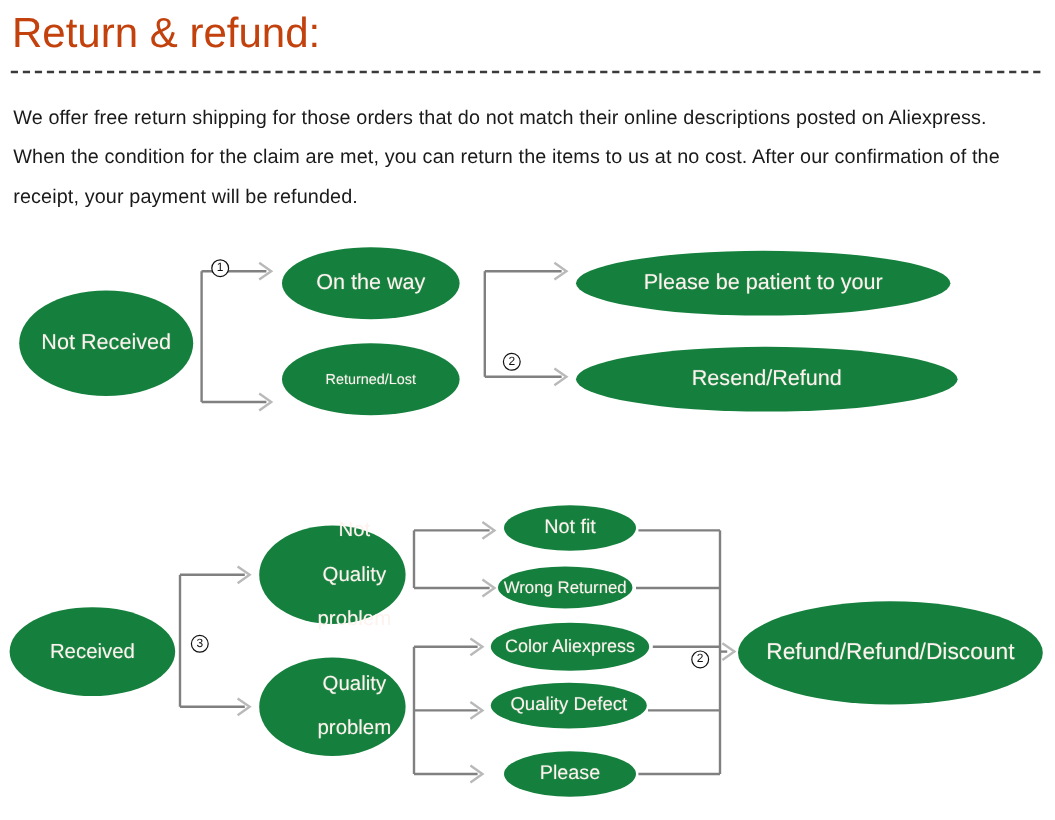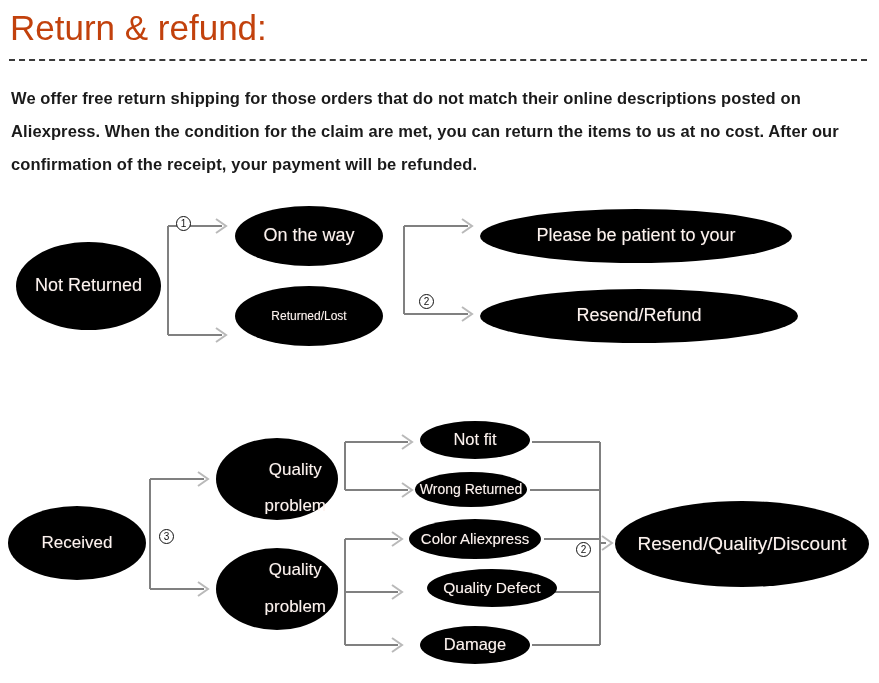--- a/index.html
+++ b/index.html
@@ -42,40 +42,39 @@
   }
   #intro-paragraph {
     position: absolute;
     left: 11px;
     top: 82px;
     width: 856px;
     font-size: 16.5px;
     line-height: 33px;
     color: #1a1a1a;
     letter-spacing: 0.1px;
-    font-weight: bold;
   }
 
   
   .flow-svg {
     position: absolute;
     left: 0;
     pointer-events: none;
   }
   #flow-one-svg { top: 190px; }
   #flow-two-svg { top: 400px; }
 
   .node {
     position: absolute;
     display: flex;
     align-items: center;
     justify-content: center;
     text-align: center;
     border-radius: 50%;
-    background: #000000;
+    background: #15803d;
     color: #fdf2ee;
     font-family: "Liberation Sans", sans-serif;
     font-weight: 400;
     box-sizing: border-box;
     overflow: visible;
     line-height: 1.08;
     text-shadow: 0 0 1px rgba(255,255,255,0.35);
   }
   .node span { display: block; width: 130%; }
 
@@ -86,21 +85,21 @@
   #node-please-wait    { left: 480px; top: 209px; width: 312px; height: 54px;  font-size: 18px; }
   #node-resend-refund  { left: 480px; top: 289px; width: 318px; height: 54px;  font-size: 18px; }
 
   
   #node-received       { left: 8px;   top: 506px; width: 138px; height: 74px;  font-size: 17px; justify-content: center; }
   #node-not-quality    { left: 216px; top: 438px; width: 122px; height: 82px;  font-size: 17px; }
   #node-quality        { left: 216px; top: 548px; width: 122px; height: 82px;  font-size: 17px; }
   #node-not-fit        { left: 420px; top: 421px; width: 110px; height: 38px;  font-size: 16.5px; }
   #node-wrong-delivery { left: 415px; top: 472px; width: 112px; height: 35px;  font-size: 14px; }
   #node-color-diff     { left: 409px; top: 519px; width: 132px; height: 40px;  font-size: 15px; }
-  #node-quality-defect { left: 427px; top: 569px; width: 130px; height: 38px;  font-size: 15.5px; text-align: center; }
+  #node-quality-defect { left: 409px; top: 569px; width: 130px; height: 38px;  font-size: 15.5px; text-align: center; }
   #node-damage         { left: 420px; top: 626px; width: 110px; height: 38px;  font-size: 16.5px; }
   #node-resend-discount{ left: 615px; top: 501px; width: 254px; height: 86px;  font-size: 19px; }
 
   
   .step-marker {
     position: absolute;
     width: 15px;
     height: 15px;
     border: 1.4px solid #111;
     border-radius: 50%;
@@ -142,21 +141,21 @@
   </g>
   <g fill="none" stroke="#b9b9b9" stroke-width="2">
     <path d="M216 29 L226 36 L216 43"></path>
     <path d="M216 138 L226 145 L216 152"></path>
     <path d="M462 29 L472 36 L462 43"></path>
     <path d="M462 117 L472 124 L462 131"></path>
   </g>
 </svg>
 
 <div class="node" id="node-not-received">
-  <span>Not Returned</span>
+  <span>Not Received</span>
 </div>
 <div class="node" id="node-on-the-way">
   <span>On the way</span>
 </div>
 <div class="node" id="node-returned-lost">
   <span>Returned/Lost</span>
 </div>
 <div class="node" id="node-please-wait">
   <span>Please be patient to your</span>
 </div>
@@ -200,38 +199,38 @@
     <path d="M392 185 L402 192 L392 199"></path>
     <path d="M392 238 L402 245 L392 252"></path>
     <path d="M602 136 L612 143 L602 150"></path>
   </g>
 </svg>
 
 <div class="node" id="node-received">
   <span>Received</span>
 </div>
 <div class="node" id="node-not-quality">
-  <span><br><span>Quality</span><br><span>problem</span></span>
+  <span><span>Not</span><br><span>Quality</span><br><span>problem</span></span>
 </div>
 <div class="node" id="node-quality">
   <span><span>Quality</span><br><span>problem</span></span>
 </div>
 <div class="node" id="node-not-fit">
   <span>Not fit</span>
 </div>
 <div class="node" id="node-wrong-delivery">
   <span>Wrong Returned</span>
 </div>
 <div class="node" id="node-color-diff">
   <span>Color Aliexpress</span>
 </div>
 <div class="node" id="node-quality-defect">
   <span>Quality Defect</span>
 </div>
 <div class="node" id="node-damage">
-  <span>Damage</span>
+  <span>Please</span>
 </div>
 <div class="node" id="node-resend-discount">
-  <span>Resend/Quality/Discount</span>
+  <span>Refund/Refund/Discount</span>
 </div>
 
 <div class="step-marker" id="marker-3">3</div>
 <div class="step-marker" id="marker-2b">2</div>
 
 </body></html>

